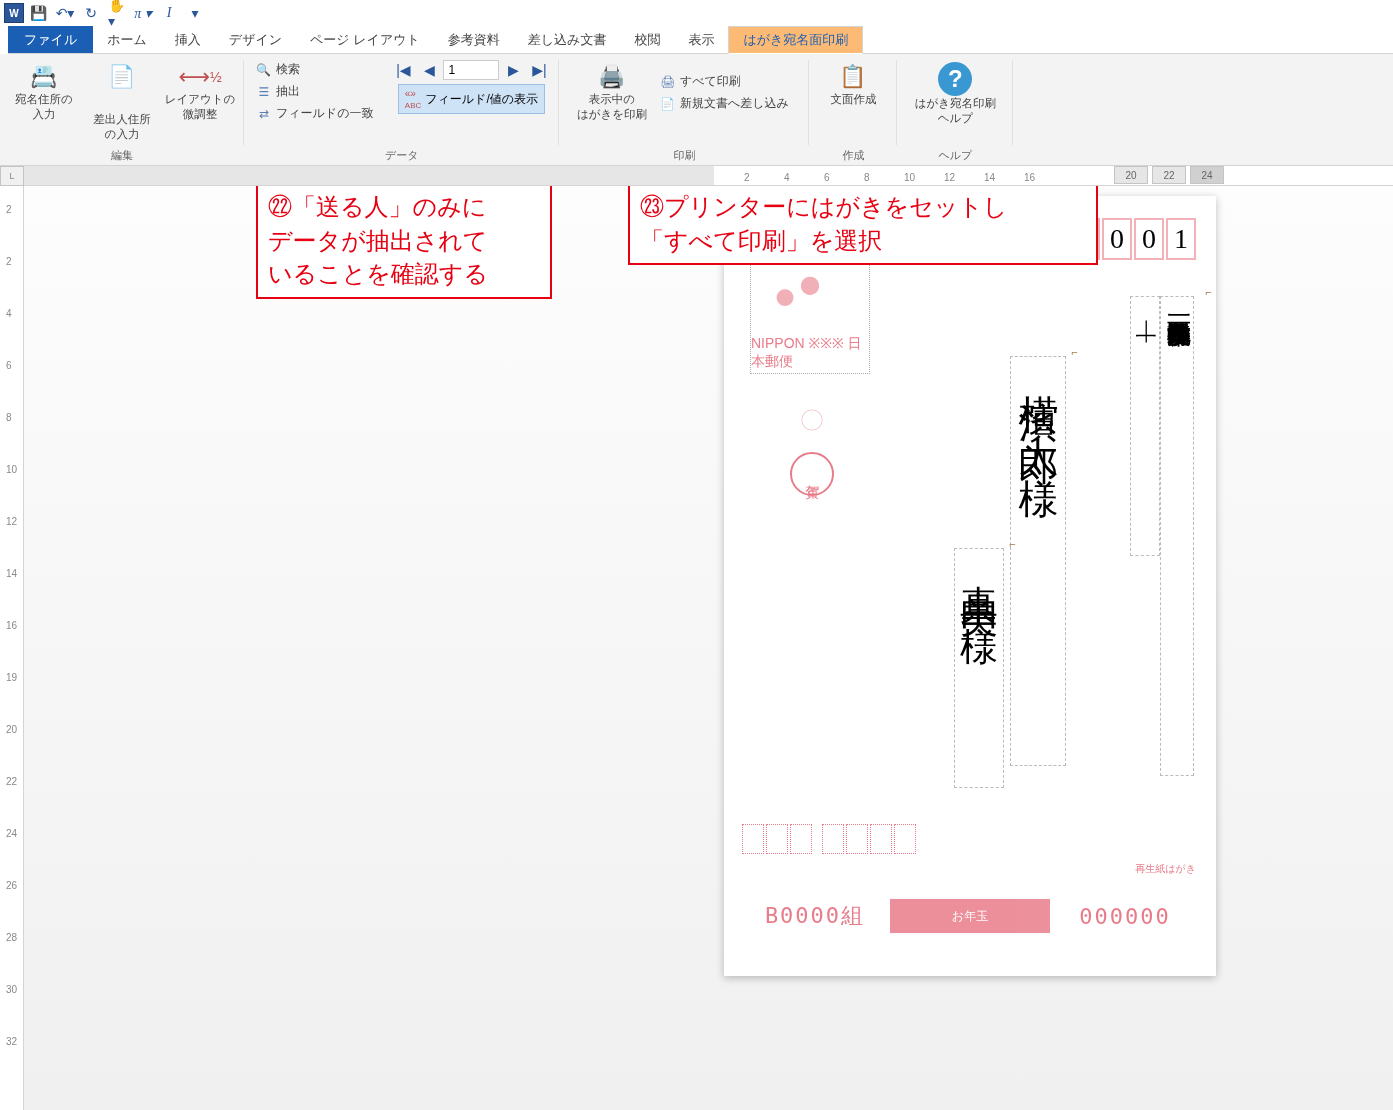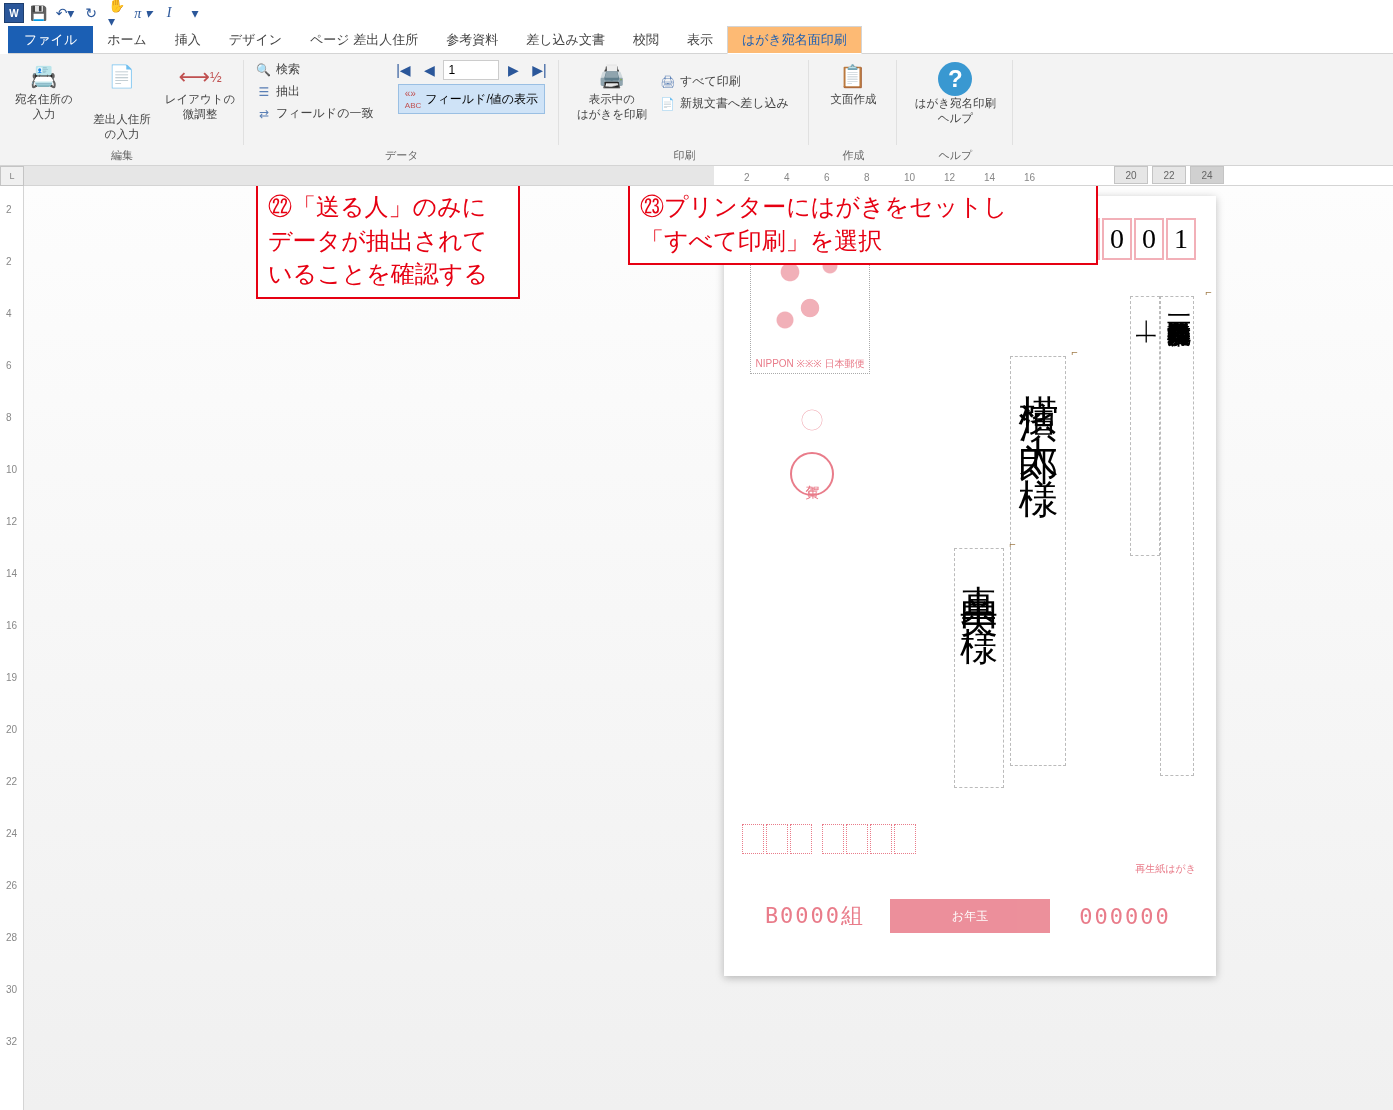--- a/index.html
+++ b/index.html
@@ -201,21 +201,21 @@
     .zip-box.light { border-color: #f2b0b8; }
     .zip-gap { width:10px; }
 
     
     .stamp-area {
       position:absolute;
       left: 26px; top: 18px;
       width: 120px; height: 160px;
       border: 1px dotted #aaa;
       color: #e97c8a;
-      font-size: 10px;
+      font-size: 14px;
       display:flex; flex-direction:column; align-items:center; justify-content:flex-end;
       padding-bottom:2px;
     }
     .stamp-art {
       width: 100px; height: 120px;
       background:
         radial-gradient(circle at 30% 30%, #e97c8a 8%, transparent 9%),
         radial-gradient(circle at 70% 25%, #e97c8a 6%, transparent 7%),
         radial-gradient(circle at 50% 60%, #e97c8a 10%, transparent 11%),
         radial-gradient(circle at 25% 70%, #e97c8a 7%, transparent 8%);
@@ -335,21 +335,21 @@
     <span class="qat-item" style="font-family:serif;font-style:italic;">I</span>
     <span class="qat-item">▾</span>
   </div>
 </div>
 
 <div class="ribbon-tabs">
   <div class="tab file">ファイル</div>
   <div class="tab">ホーム</div>
   <div class="tab">挿入</div>
   <div class="tab">デザイン</div>
-  <div class="tab">ページ 差出人住所</div>
+  <div class="tab">ページ レイアウト</div>
   <div class="tab">参考資料</div>
   <div class="tab">差し込み文書</div>
   <div class="tab">校閲</div>
   <div class="tab">表示</div>
   <div class="tab active">はがき宛名面印刷</div>
 </div>
 
 <div class="ribbon-body">
 
   <div class="rgroup">
@@ -496,21 +496,21 @@
     </svg>
     <svg class="red-arrow" style="left:440px; top:-96px;" width="50" height="110">
       <line x1="20" y1="0" x2="10" y2="94" stroke="#e60012" stroke-width="5"></line>
       <polygon points="12,-4 32,4 20,18" fill="#e60012"></polygon>
     </svg>
     <svg class="red-arrow" style="left:634px; top:-98px;" width="40" height="110">
       <line x1="20" y1="0" x2="20" y2="94" stroke="#e60012" stroke-width="5"></line>
       <polygon points="10,2 30,2 20,-12" fill="#e60012"></polygon>
     </svg>
 
-    <div class="anno-box" style="left:232px; top:-4px; width:264px; white-space:pre-line;">㉒「送る人」のみに
+    <div class="anno-box" style="left:232px; top:-4px; width:296px; white-space:pre-line;">㉒「送る人」のみに
 データが抽出されて
 いることを確認する</div>
 
     <div class="anno-box" style="left:604px; top:-4px; width:470px; white-space:pre-line;">㉓プリンターにはがきをセットし
 「すべて印刷」を選択</div>
 
     <div class="page">
 
       <div class="zip-row">
         <div class="zip-box">2</div>

